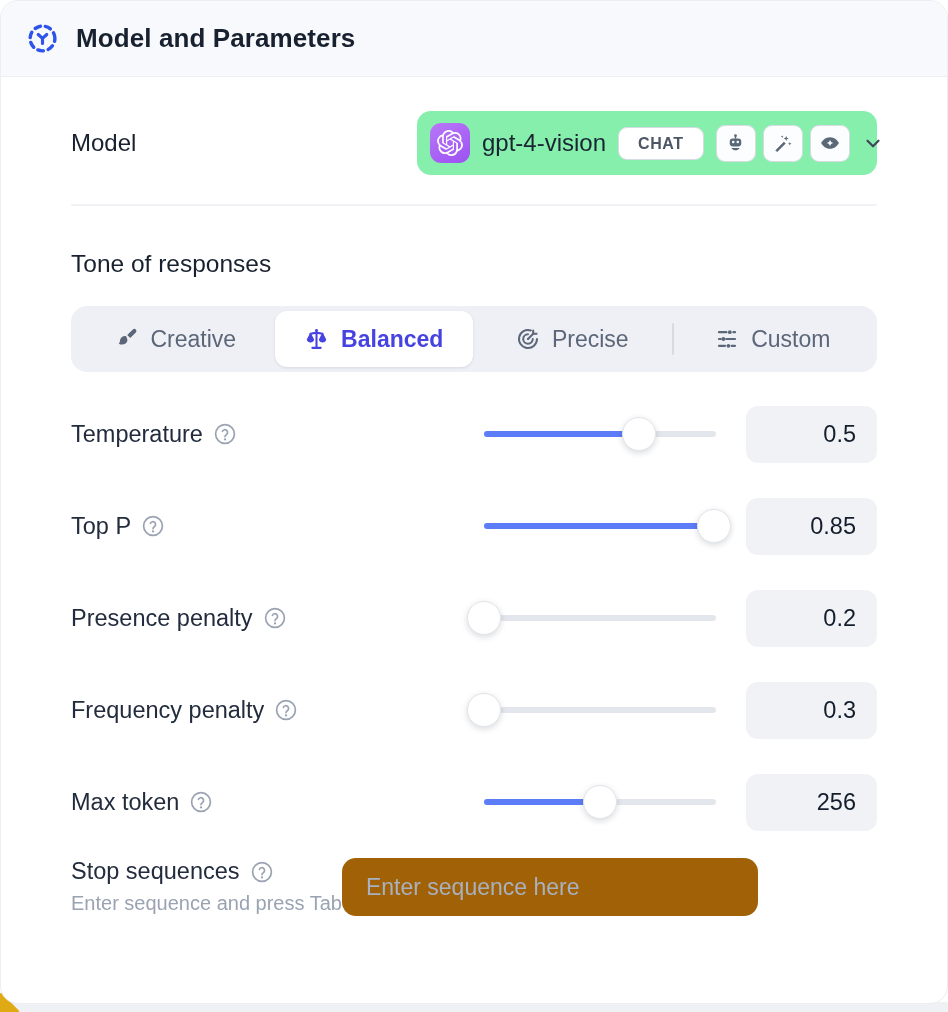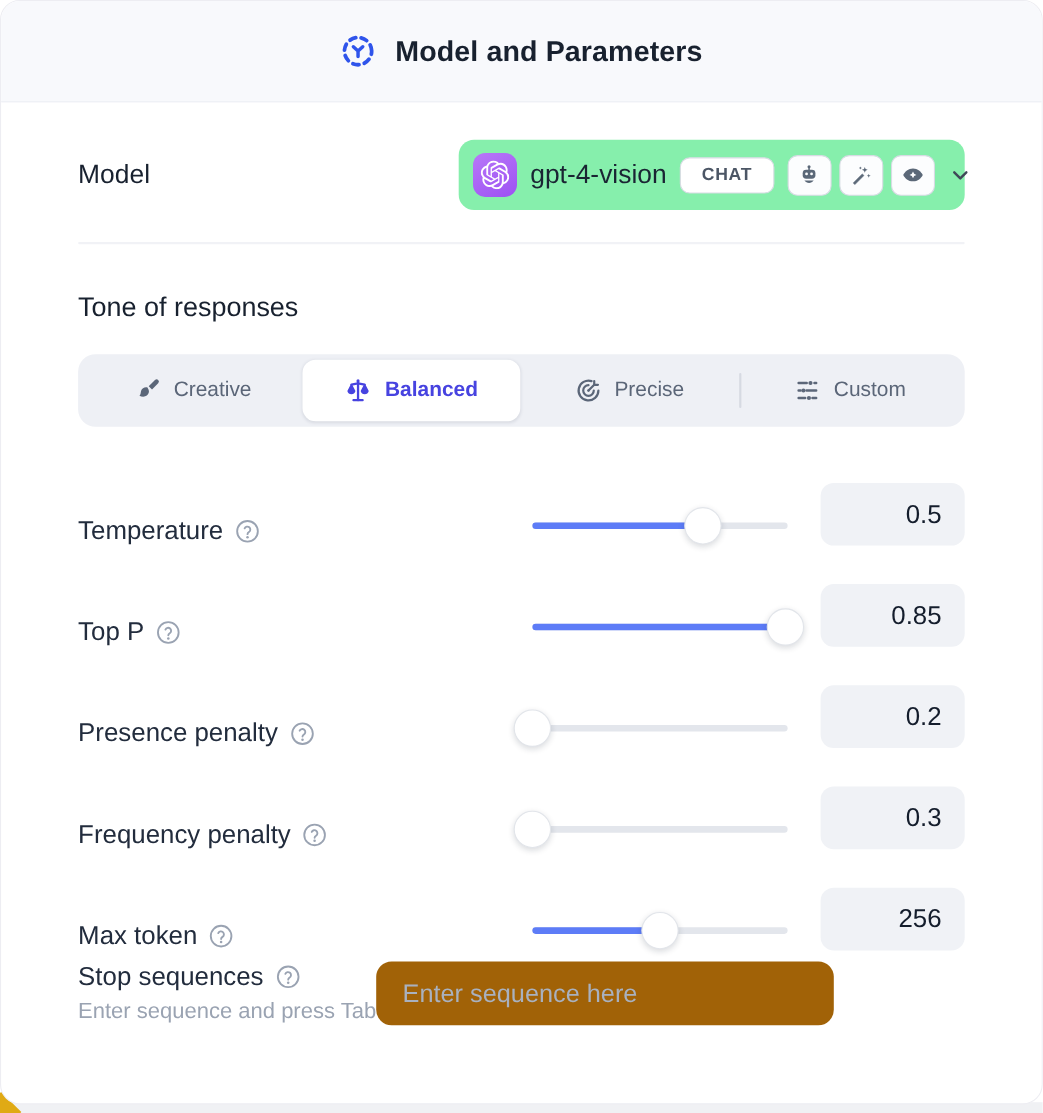--- a/index.html
+++ b/index.html
@@ -14,22 +14,22 @@
   .corner-accent { position:absolute; left:-12px; bottom:-12px; width:26px; height:26px; transform:rotate(45deg); background:#e0aa15; }
   .card {
     position:absolute; inset:0 0 8px 0;
     background:#ffffff;
     border:1px solid #ededf2;
     border-radius:18px;
     overflow:hidden;
   }
   
   .card-header {
-    height:92px; background:#f8f9fc; border-bottom:1px solid #edeff4;
-    display:flex; align-items:center; padding:0 25px; gap:17px;justify-content:center;
+    height:76px; background:#f8f9fc; border-bottom:1px solid #edeff4;
+    display:flex; align-items:center; padding:0 25px; gap:17px;
   }
   .hub-icon { width:33px; height:33px; display:flex; align-items:center; justify-content:center; }
   .card-title { font-size:26px; font-weight:600; color:#18212f; letter-spacing:.1px; }
 
   .card-body { padding:0 70px; }
 
   
   .model-row { margin-top:34px; display:flex; align-items:center; justify-content:space-between; }
   .model-label { font-size:24px; color:#18212f; }
   .model-select {
@@ -56,32 +56,32 @@
   .divider { margin-top:29px; height:2px; background:#f1f2f6; border-radius:1px; }
 
   
   .tone-heading { margin-top:44px; font-size:24.5px; font-weight:500; color:#18212f; }
   .tabs {
     margin-top:28px; height:66px; background:#eef0f5; border-radius:16px;
     display:flex; align-items:center; padding:5px;
   }
   .tab {
     flex:1; height:56px; display:flex; align-items:center; justify-content:center; gap:12px;
-    font-size:19px; color:#5b6678; font-weight:500; border-radius:12px; cursor:pointer;
+    font-size:23px; color:#5b6678; font-weight:500; border-radius:12px; cursor:pointer;
   }
   .tab .t-icon { display:flex; align-items:center; }
   .tab.active {
     background:#ffffff; color:#4743e0; font-weight:600;
     box-shadow:0 1px 3px rgba(20,30,60,.10);
   }
   .tab-sep { width:2px; height:32px; background:#d6dae2; border-radius:1px; flex:none; }
 
   
   .params { margin-top:16px; }
-  .param-row { height:92px; display:flex; align-items:flex-end; }
+  .param-row { height:92px; display:flex; align-items:center; }
   .param-label { flex:1; display:flex; align-items:center; gap:10px; font-size:23.5px; color:#222c3d; }
   .help-icon { display:flex; align-items:center; color:#9aa3b2; cursor:pointer; }
 
   .slider { width:232px; height:36px; position:relative; margin-right:30px; cursor:pointer; flex:none; }
   .slider .track { position:absolute; top:50%; left:0; right:0; height:6px; transform:translateY(-50%); background:#e3e6ec; border-radius:3px; }
   .slider .fill  { position:absolute; top:50%; left:0; height:6px; transform:translateY(-50%); width:var(--fill,0%); background:#5d7cf7; border-radius:3px; }
   .slider .thumb {
     position:absolute; top:50%; left:var(--fill,0%); width:34px; height:34px;
     transform:translate(-50%,-50%); background:#ffffff; border-radius:50%;
     border:1px solid #e2e5ea; box-shadow:0 2px 6px rgba(15,23,42,.16);

